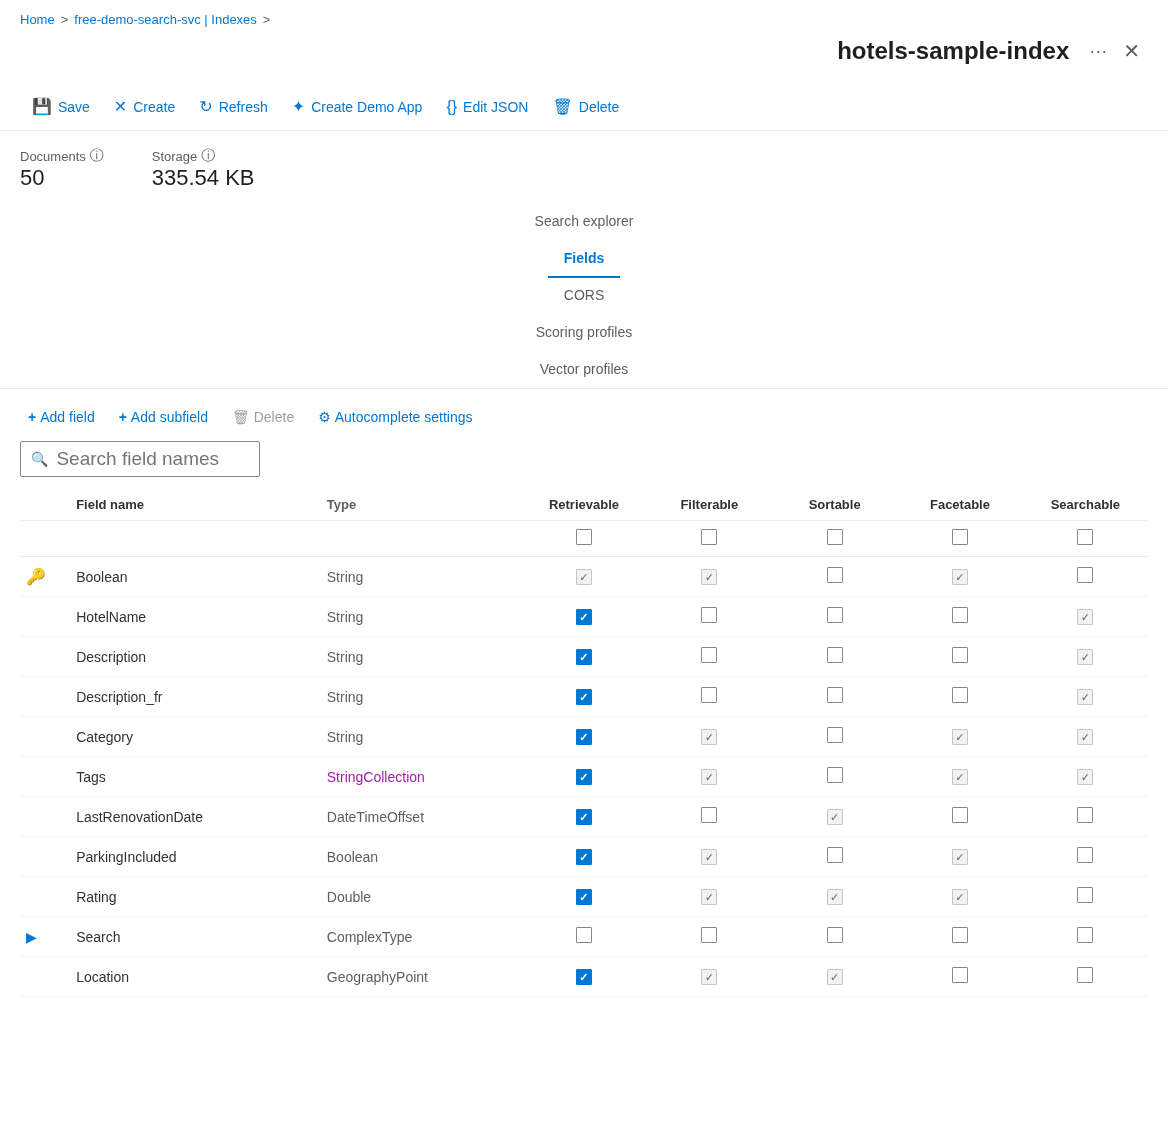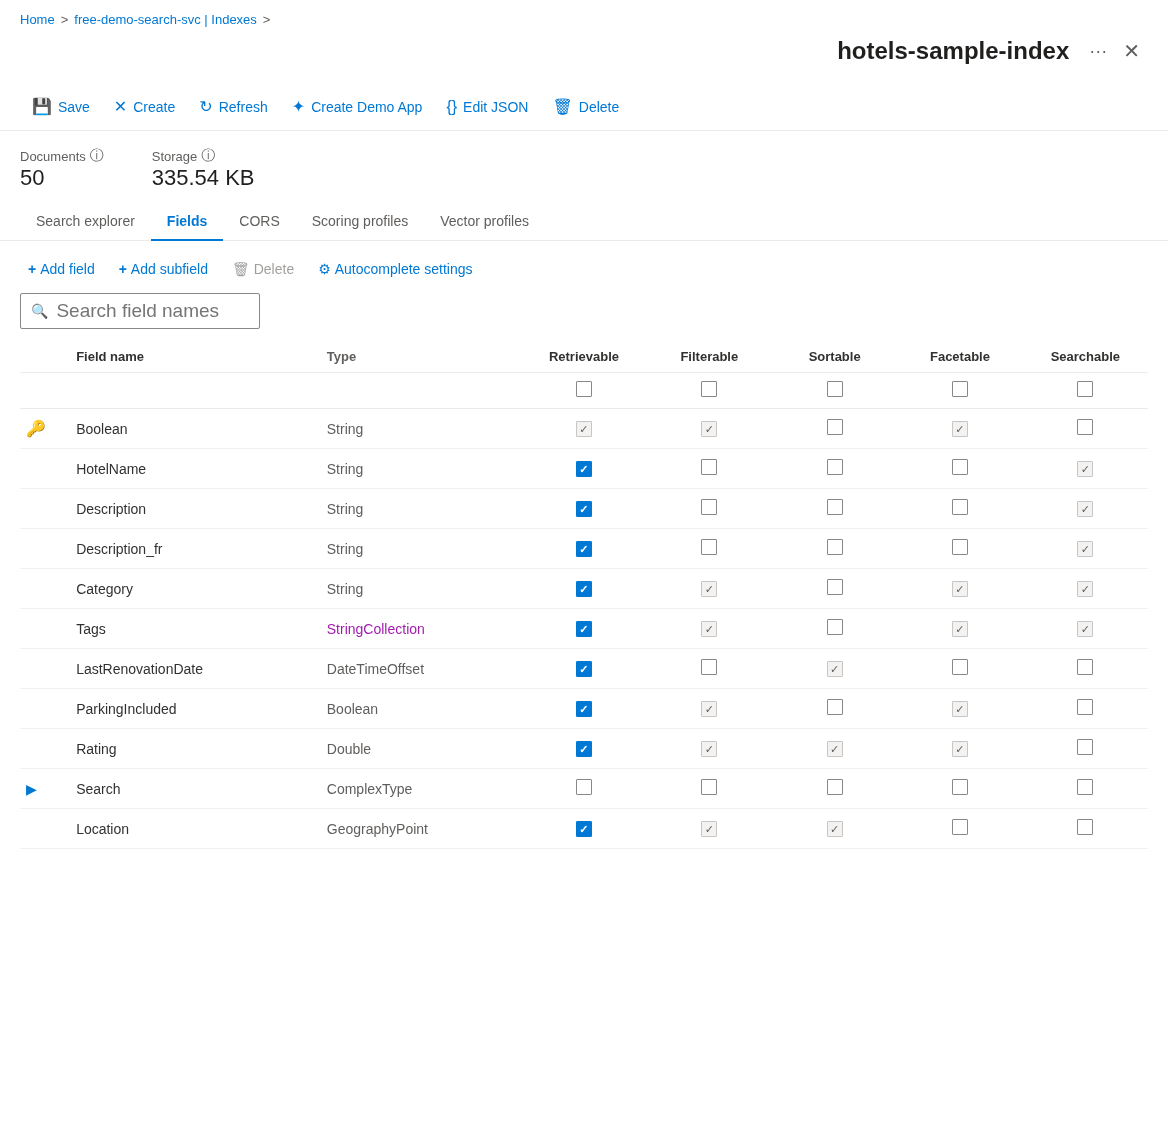--- a/index.html
+++ b/index.html
@@ -32,21 +32,21 @@
     .toolbar-btn .icon { font-size: 16px; }
 
     .stats-row {
       display: flex; gap: 48px; padding: 16px 20px 12px 20px;
     }
     .stat-label { font-size: 13px; color: #605e5c; display: flex; align-items: center; gap: 4px; }
     .stat-value { font-size: 22px; font-weight: 400; color: #201f1e; }
     .info-icon { color: #605e5c; font-size: 14px; }
 
     .tabs {
-      display: flex; align-items: center; padding: 0 20px; border-bottom: 1px solid #edebe9; gap: 0;
+      display: flex; align-items: center; padding: 0 20px; border-bottom: 1px solid #edebe9; gap: 0; flex-direction: column;
     }
     .tab {
       padding: 10px 16px; cursor: pointer; color: #605e5c; font-size: 14px; border-bottom: 2px solid transparent; margin-bottom: -1px;
     }
     .tab.active { color: #0078d4; border-bottom: 2px solid #0078d4; font-weight: 600; }
 
     .fields-actions {
       display: flex; align-items: center; gap: 8px; padding: 16px 20px 8px 20px;
     }
     .action-btn {

